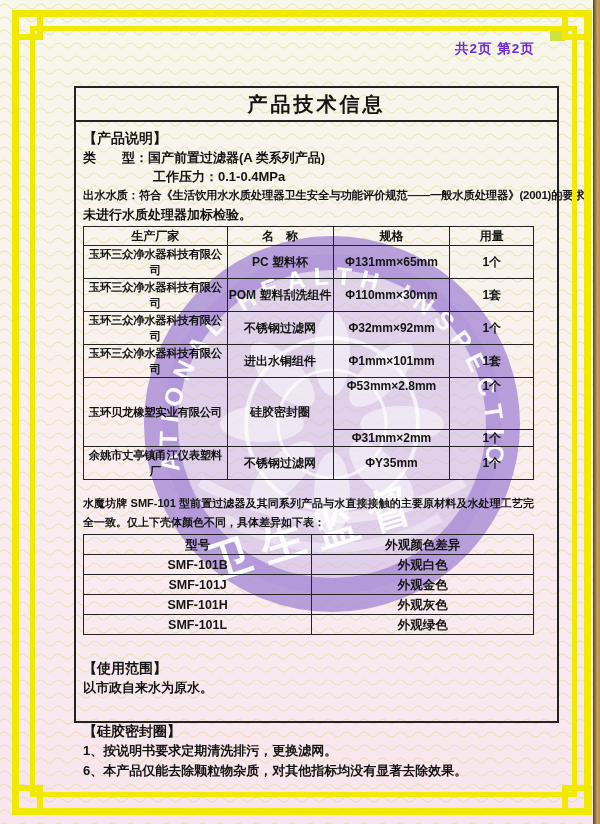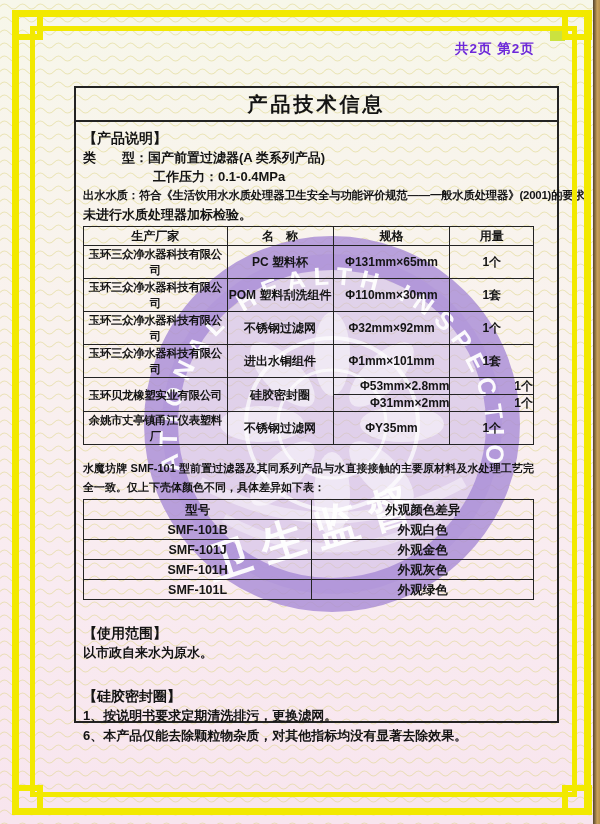--- a/index.html
+++ b/index.html
@@ -48,22 +48,22 @@
   th,td{border:1.5px solid #232323;text-align:center;padding:0;
     font-size:12px;font-weight:700;color:#141414;overflow:hidden;}
   .tbl-components th{height:18px;}
   .tbl-components td{height:17px;line-height:16px;}
   .tbl-components .col-mfr{width:32%;}
   .tbl-components .col-name{width:23.5%;}
   .tbl-components .col-spec{width:26%;}
   .tbl-components .col-qty{width:18.5%;}
   .tbl-components td.mfr{font-size:11.4px;letter-spacing:-0.3px;}
   td.split{padding:0;height:auto;}
-  td.split .sub{height:16px;line-height:16px;text-align:right;}
-  td.split .sub + .sub{border-top:1.5px solid #232323;}
+  td.split .sub{height:16px;line-height:16px;}
+  td.split .sub + .sub{border-top:1.5px solid #232323;margin-top:35px;}
 
   .spec-para{font-size:11px;font-weight:700;line-height:19px;text-align:justify;margin-top:1px;}
   .tbl-models th,.tbl-models td{height:19px;line-height:18px;font-size:12.5px;}
   .tbl-models .col-model{width:50.5%;}
 
   .usage-body,.note-line{font-size:13px;font-weight:700;line-height:20px;white-space:nowrap;}
   .gap-lg{height:22px;} .gap-md{height:13px;}
 </style>
 </head>
 <body>

